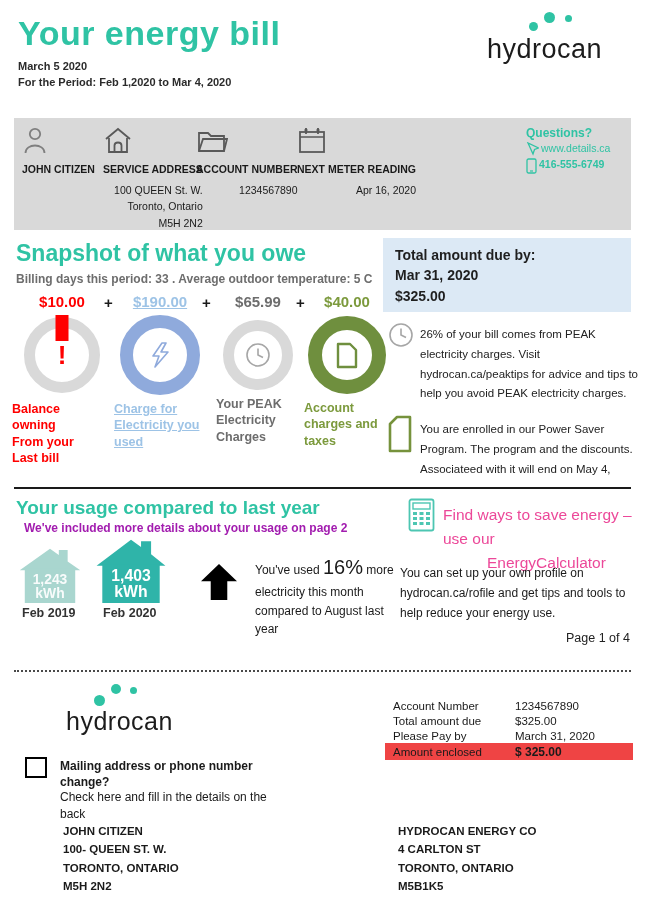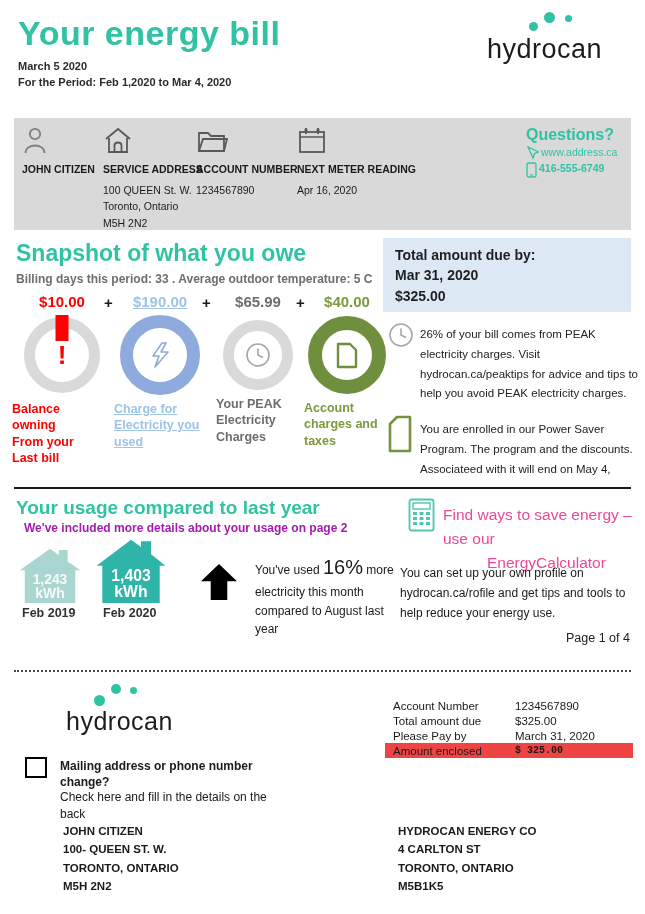--- a/index.html
+++ b/index.html
@@ -19,23 +19,23 @@
   .logo-top { left:487px; top:8px; width:130px; }
   .logo-top .d1 { left:42px; top:14px; width:9px; height:9px; }
   .logo-top .d2 { left:57px; top:4px; width:11px; height:11px; }
   .logo-top .d3 { left:78px; top:7px; width:7px; height:7px; }
 
   
   .info-bar { position:absolute; left:14px; top:118px; width:617px; height:112px; background:#d9d9d9; }
   .info-col { position:absolute; top:8px; font-size:10.5px; color:#1a1a1a; }
   .info-col .icon-box { height:30px; margin-bottom:7px; }
   .info-col .lbl { font-weight:bold; margin-bottom:7px; }
-  .info-col .val { line-height:1.55; }
+  .info-col .val { line-height:1.55;text-align:right; }
   .q-col { color:#2fc3a4; }
-  .q-title { font-size:16px; font-weight:bold; margin-bottom:2px; }
+  .q-title { font-size:12px; font-weight:bold; margin-bottom:2px; }
   .q-line { display:flex; align-items:flex-start; gap:2px; font-size:10.5px; margin-top:2px; }
   .q-line.bold { font-weight:bold; }
 
   
   .snap-title { position:absolute; left:16px; top:240px; font-size:23px; font-weight:bold; color:#2fc3a4; }
   .snap-sub { position:absolute; left:16px; top:272px; font-size:12px; font-weight:bold; color:#6d6d6d; }
   .donut-area { position:absolute; left:16px; top:293px; width:380px; height:165px; }
   .donut-group { position:absolute; top:0; text-align:center; }
   .g1 { left:4px;  width:84px; }
   .g2 { left:98px; width:92px; }
@@ -95,21 +95,21 @@
   .logo-stub .d1 { left:28px; top:14px; width:11px; height:11px; }
   .logo-stub .d2 { left:45px; top:3px; width:10px; height:10px; }
   .logo-stub .d3 { left:64px; top:6px; width:7px; height:7px; }
   .checkbox { position:absolute; left:25px; top:757px; width:22px; height:21px; border:2.5px solid #000; background:#fff; }
   .chk-bold { position:absolute; left:60px; top:758px; width:215px; font-size:12px; font-weight:bold; line-height:1.35; color:#1a1a1a; }
   .chk-norm { position:absolute; left:60px; top:789px; width:235px; font-size:12px; line-height:1.4; color:#1a1a1a; }
   .pay-table { position:absolute; left:385px; top:698px; width:248px; font-size:11.5px; color:#1a1a1a; }
   .pay-row { display:flex; align-items:center; padding:1.5px 0 1.5px 8px; }
   .pay-row .pl { flex:0 0 122px; }
   .pay-row.hl { background:#ef4444; }
-  .pay-row.hl .pv { font-weight:bold; font-size:10px;font-family:Liberation Mono, monospace; }
+  .pay-row.hl .pv { font-weight:bold; font-size:12px; }
   .addr { position:absolute; top:822px; font-size:11.5px; font-weight:600; line-height:1.6; color:#1a1a1a; }
   .addr-left { left:63px; } .addr-right { left:398px; }
 
   svg { display:block; }
 </style>
 </head>
 <body>
 
 <div class="page">
 
@@ -174,21 +174,21 @@
       <div class="val">Apr 16, 2020</div>
     </div>
     <div class="info-col q-col" style="left:512px;">
       <div class="q-title">Questions?</div>
       <div class="q-line">
         <span>
             <svg width="13" height="14" viewBox="0 0 13 14">
               <path d="M2 1 L7 12 L8.5 7.5 L12.5 6 Z" fill="none" stroke="#2fc3a4" stroke-width="1.3"></path>
             </svg>
           </span>
-        <span>www.address.ca</span>
+        <span>www.details.ca</span>
       </div>
       <div class="q-line bold">
         <span>
             <svg width="11" height="16" viewBox="0 0 11 16">
               <rect x="1" y="1" width="9" height="14" rx="1.5" fill="none" stroke="#2fc3a4" stroke-width="1.3"></rect>
               <line x1="4" y1="13" x2="7" y2="13" stroke="#2fc3a4" stroke-width="1.2"></line>
             </svg>
           </span>
         <span>416-555-6749</span>
       </div>

